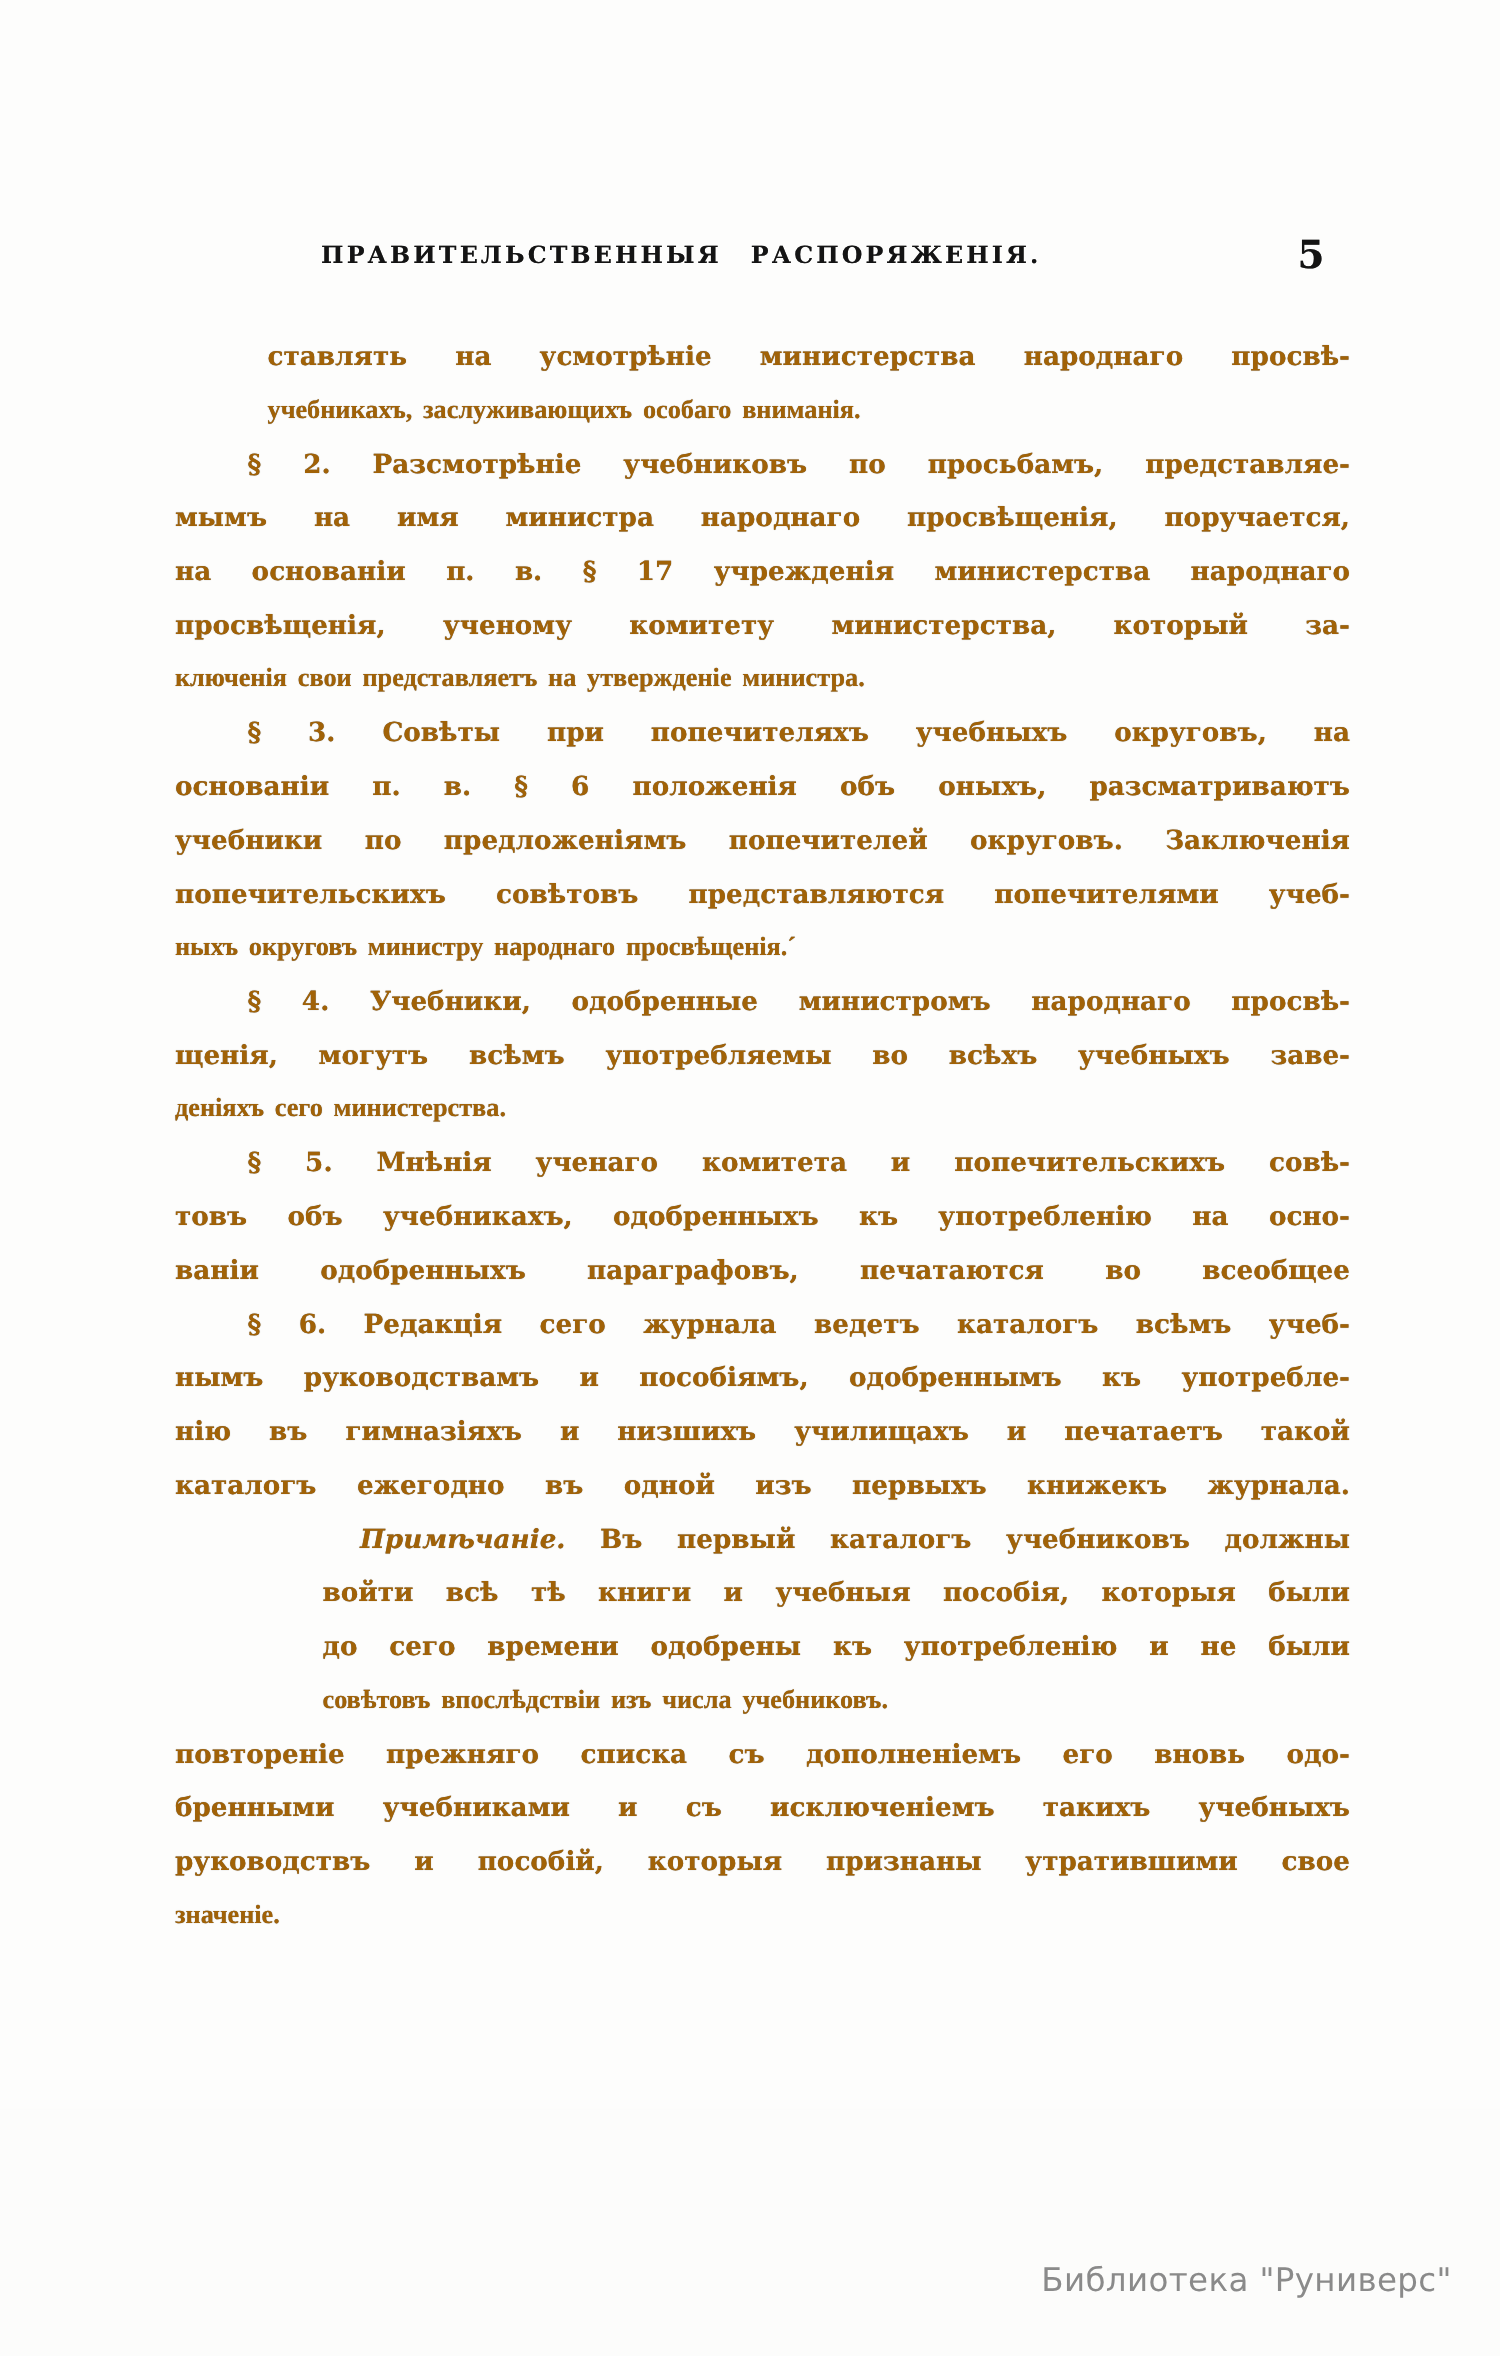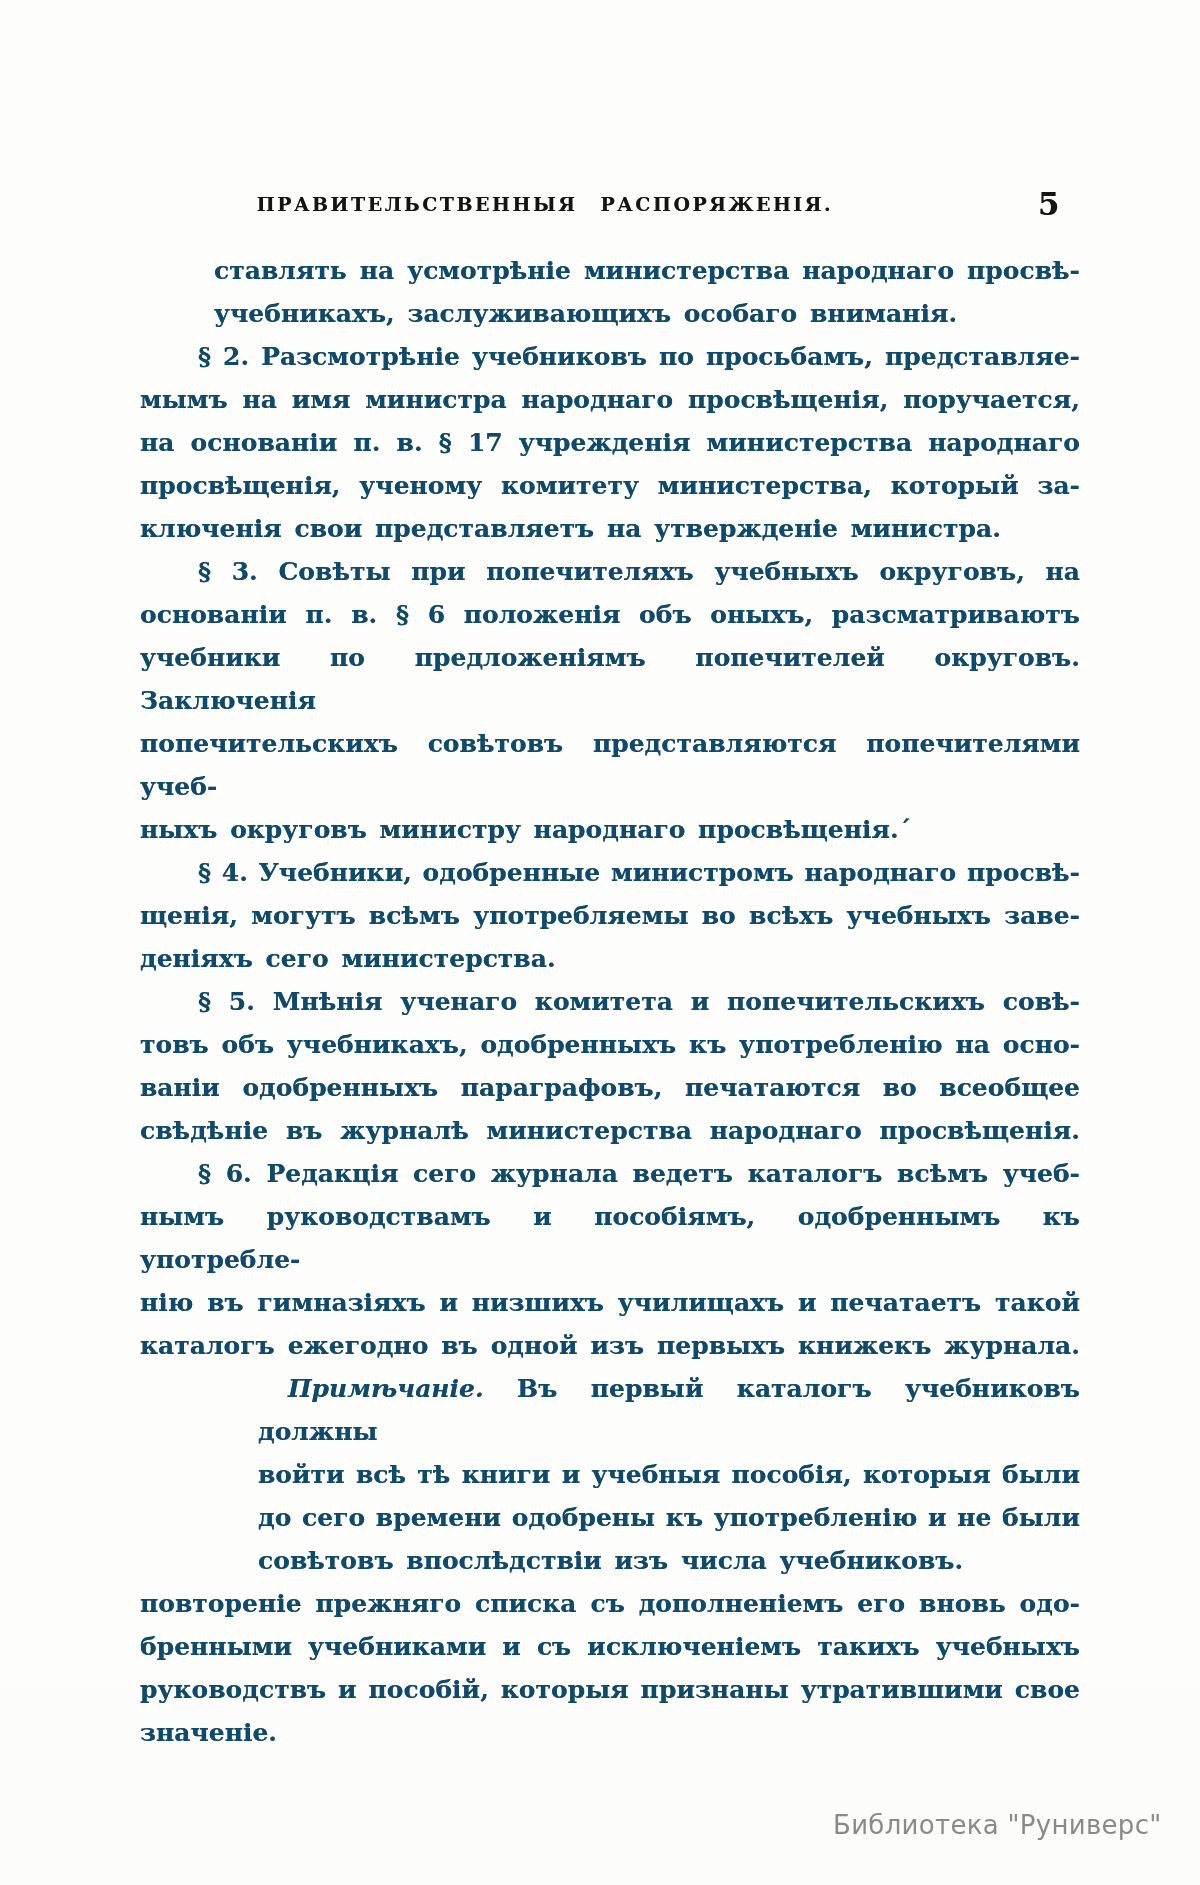--- a/index.html
+++ b/index.html
@@ -31,36 +31,36 @@
     position: absolute;
     left: 1038px; top: 186px;
     font-size: 31px;
     font-weight: 700;
     color: #141414;
     text-shadow: 0 0 0.5px rgba(0,0,0,0.55);
   }
   
   .text-block {
     position: absolute;
-    left: 140px; top: 249px; width: 940px;
-    font-size: 25px;
+    left: 140px; top: 263px; width: 940px;
+    font-size: 21px;
     font-weight: 700;
     line-height: 43px;
-    color: #0c4a6e;
+    color: #a16207;
     text-shadow: 0 0 0.6px rgba(10,10,10,0.6);
   }
   .para { margin: 0; }
   .para.indented-block { margin-left: 74px; }
   .para.note-block { margin-left: 118px; }
   .line { white-space: normal; }
   .line.just {
     text-align: justify;
     text-align-last: justify;
   }
-  .line:not(.just) { word-spacing: 0.16em; }
+  .line:not(.just) { word-spacing: 0.16em; font-family: Liberation Serif, serif; }
   .para.section .line.indent { text-indent: 58px; }
   .para.note-block .line.indent { text-indent: 30px; }
   .note-lead { font-style: italic; }
   
   .watermark {
     position: absolute;
     left: 833px; top: 1810px;
     font-family: "DejaVu Sans", sans-serif;
     font-size: 26px;
     font-weight: 500;
@@ -100,21 +100,20 @@
       </div>
       <div class="para section">
         <div class="line just indent">§ 4. Учебники, одобренные министромъ народнаго просвѣ-</div>
         <div class="line just">щенія, могутъ всѣмъ употребляемы во всѣхъ учебныхъ заве-</div>
         <div class="line">деніяхъ сего министерства.</div>
       </div>
       <div class="para section">
         <div class="line just indent">§ 5. Мнѣнія ученаго комитета и попечительскихъ совѣ-</div>
         <div class="line just">товъ объ учебникахъ, одобренныхъ къ употребленію на осно-</div>
         <div class="line just">ваніи одобренныхъ параграфовъ, печатаются во всеобщее</div>
-        <div class="line just">свѣдѣніе въ журналѣ министерства народнаго просвѣщенія.</div>
       </div>
       <div class="para section">
         <div class="line just indent">§ 6. Редакція сего журнала ведетъ каталогъ всѣмъ учеб-</div>
         <div class="line just">нымъ руководствамъ и пособіямъ, одобреннымъ къ употребле-</div>
         <div class="line just">нію въ гимназіяхъ и низшихъ училищахъ и печатаетъ такой</div>
         <div class="line just">каталогъ ежегодно въ одной изъ первыхъ книжекъ журнала.</div>
       </div>
       <div class="para note-block">
         <div class="line just indent"><span class="note-lead">Примѣчаніе.</span> Въ первый каталогъ учебниковъ должны</div>
         <div class="line just">войти всѣ тѣ книги и учебныя пособія, которыя были</div>

